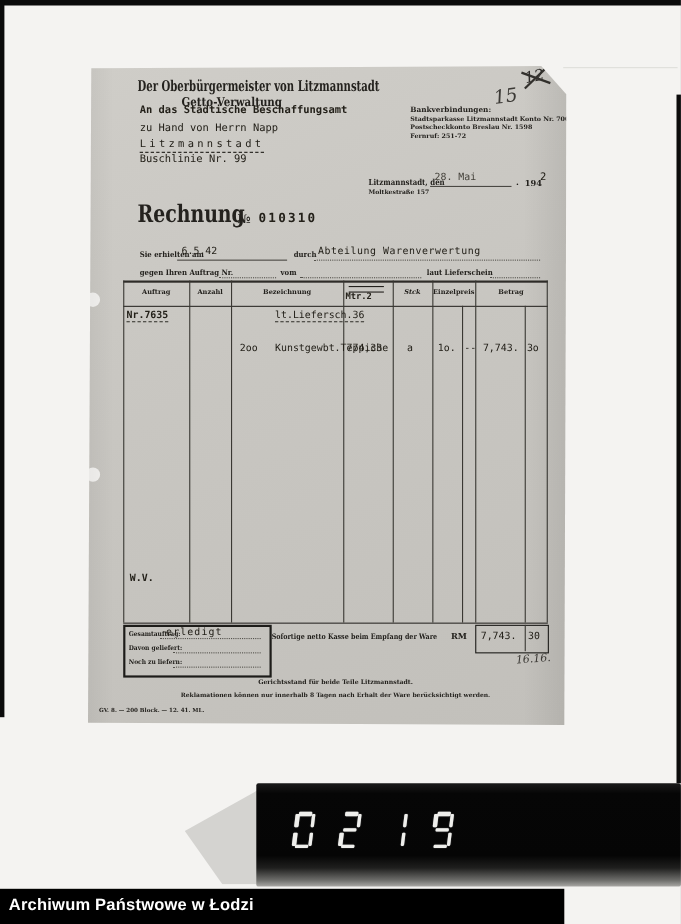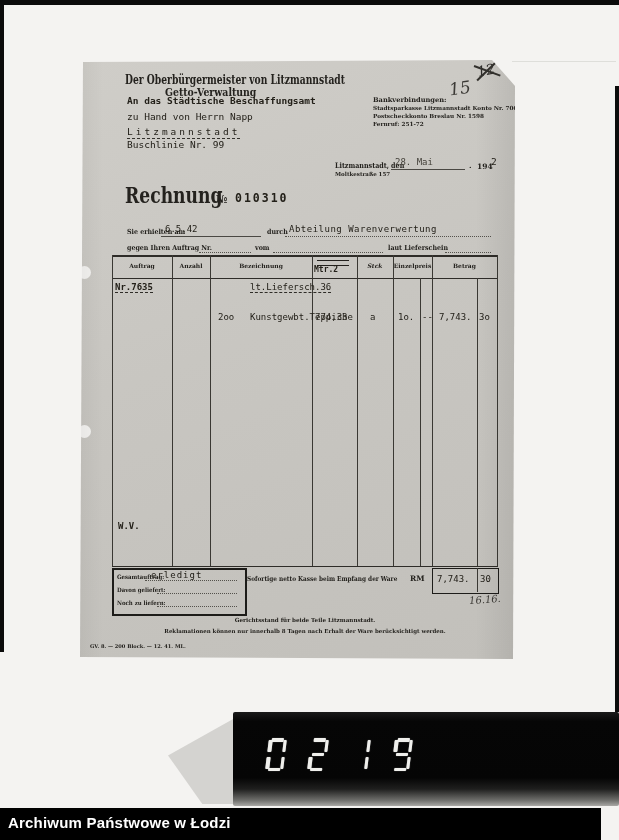--- a/index.html
+++ b/index.html
@@ -44,21 +44,21 @@
   .seg{position:absolute;background:transparent;border-radius:1px;}
   .seg.on{background:#efefec;box-shadow:0 0 1px rgba(255,255,255,0.6);}
   .seg-a{left:3px;top:0;width:12px;height:3.5px;}
   .seg-g{left:3px;top:15px;width:12px;height:3px;}
   .seg-d{left:3px;top:29.5px;width:12px;height:3.5px;}
   .seg-b{right:0;top:2px;width:3.5px;height:12px;}
   .seg-c{right:0;bottom:2px;width:3.5px;height:12px;}
   .seg-f{left:0;top:2px;width:3.5px;height:12px;}
   .seg-e{left:0;bottom:2px;width:3.5px;height:12px;}
   
-  .wmbar{position:absolute;left:0;top:808px;width:601px;height:32px;background:#000;}
+  .wmbar{position:absolute;left:0;top:808px;width:513px;height:32px;background:#000;}
   .wmtext{position:absolute;left:8px;top:6px;color:#fff;font-weight:bold;font-size:15px;
       font-family:"Liberation Sans",sans-serif;letter-spacing:0.2px;}
 </style>
 </head>
 <body>
 
 <div class="stage">
 
   <div class="abs bar" style="left:0;top:0;width:619px;height:5px;"></div>
   <div class="abs bar" style="left:0;top:0;width:4px;height:652px;"></div>

